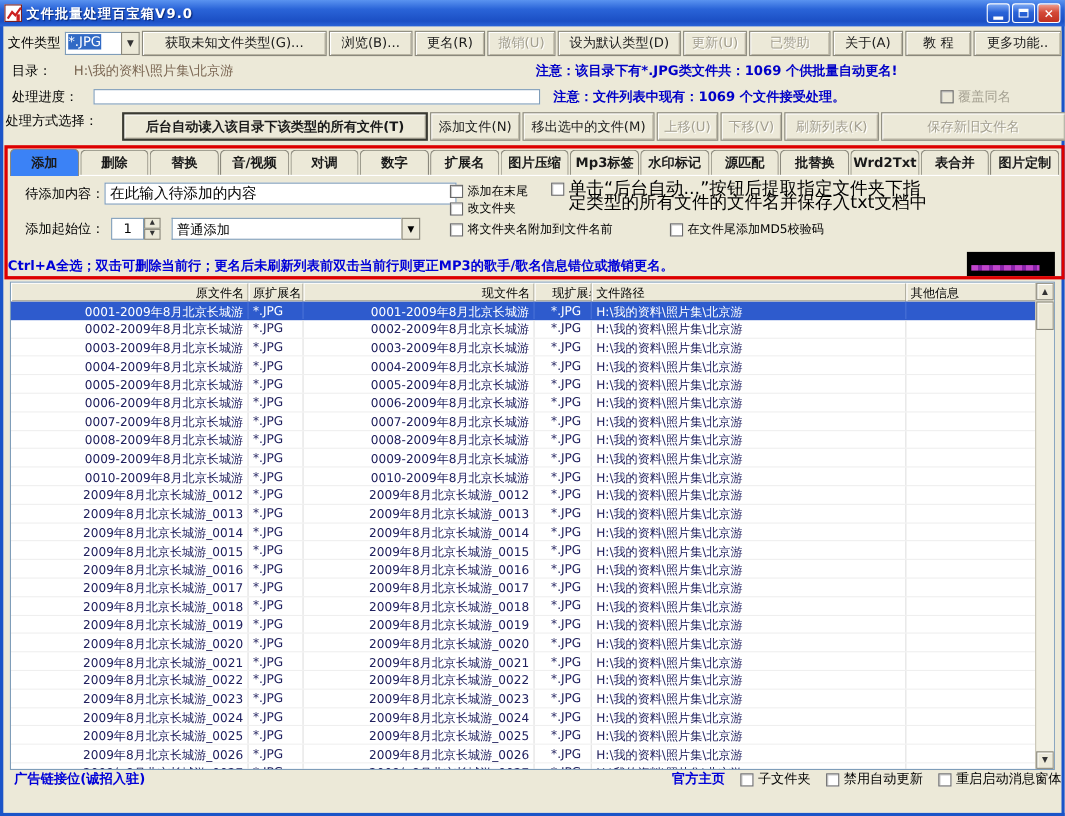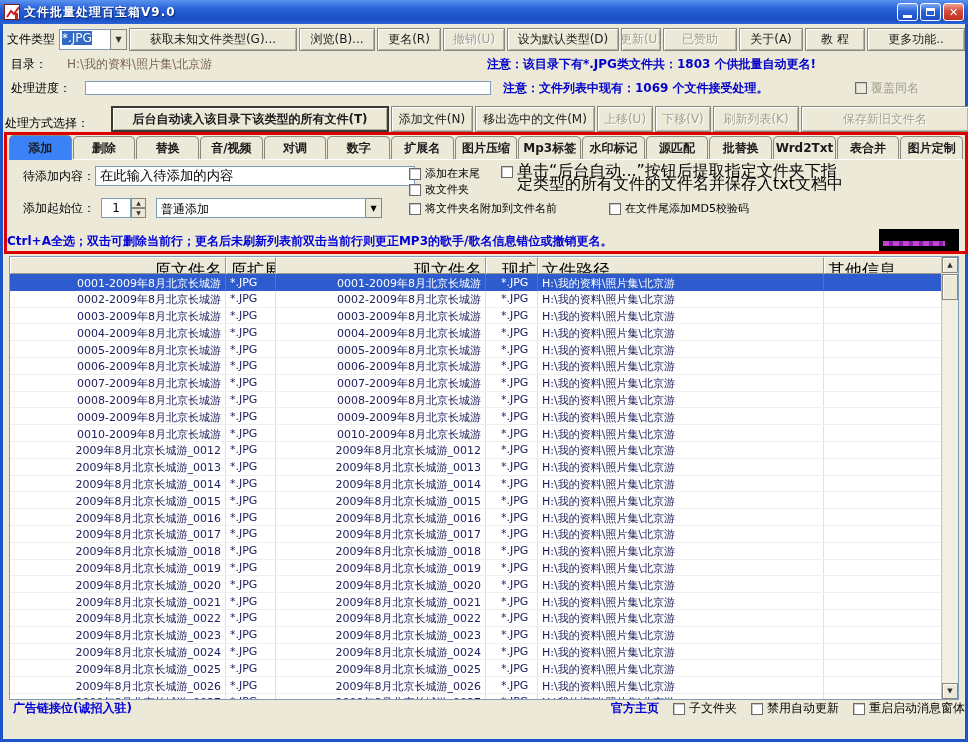--- a/index.html
+++ b/index.html
@@ -36,33 +36,33 @@
   
   .row1 { position:absolute; top:27px; left:4px; width:958px; height:25px; display:flex; align-items:center; gap:2px; }
   .ft-label { margin-right:2px; white-space:nowrap; }
   .combo { display:flex; height:21px; width:68px; }
   .combo .val { flex:1; background:#fff; border:1px solid #7F9DB9; border-right:none; padding:1px 2px; overflow:hidden; }
   .combo .val .hl { background:#316AC5; color:#fff; }
   .combo .drop { width:17px; background:#ECE9D8; border:1px solid #8a887c; display:flex; align-items:center; justify-content:center; font-size:8px; color:#333; }
   .tb-btns { flex:1; display:flex; height:23px; gap:2px; }
   .tb-btns > :nth-child(1){width:168px}.tb-btns > :nth-child(2){width:76px}
   .tb-btns > :nth-child(3){width:64px}.tb-btns > :nth-child(4){width:62px}
-  .tb-btns > :nth-child(5){width:112px}.tb-btns > :nth-child(6){width:40px}
+  .tb-btns > :nth-child(5){width:112px}.tb-btns > :nth-child(6){width:58px}
   .tb-btns > :nth-child(7){width:74px}.tb-btns > :nth-child(8){width:64px}
   .tb-btns > :nth-child(9){width:60px}.tb-btns > :nth-child(10){flex:1}
   .row2 { position:absolute; top:56px; left:8px; width:954px; height:18px; display:flex; }
   .dir-label { width:56px; }
   .dir-value { width:420px; color:#7a6652; }
   .notice { color:#0000C8; font-weight:bold; white-space:nowrap; }
   .row3 { position:absolute; top:77px; left:8px; width:954px; height:22px; display:flex; align-items:center; }
   .prog-label { width:74px; }
   .progress { width:406px; height:14px; }
   .row3 .notice { margin-left:12px; flex:1; }
   .cb-overwrite { width:110px; }
-  .row4 { position:absolute; top:102px; left:2px; width:964px; height:30px; display:flex; align-items:flex-end; gap:2px; }
+  .row4 { position:absolute; top:102px; left:2px; width:964px; height:30px; display:flex; align-items:flex-start; gap:2px; }
   .mode-label { width:104px; font-size:12px; white-space:nowrap; overflow:hidden; }
   .mode-btns { flex:1; display:flex; height:26px; gap:2px; }
   .mode-btns > :nth-child(1){width:278px}.mode-btns > :nth-child(2){width:82px}
   .mode-btns > :nth-child(3){width:120px}.mode-btns > :nth-child(4){width:56px}
   .mode-btns > :nth-child(5){width:56px}.mode-btns > :nth-child(6){width:86px}
   .mode-btns > :nth-child(7){flex:1}
   
   .red-annotation { position:absolute; top:132px; left:1px; width:964px; height:122px;
     border:3px solid #DD0000; z-index:60; pointer-events:none; }
   .tabstrip { position:absolute; top:136px; left:6px; width:954px; height:23px; display:flex; gap:1px; }
@@ -86,21 +86,21 @@
   .tiprow { position:absolute; top:231px; left:4px; width:958px; height:20px; display:flex; align-items:center; }
   .tip { color:#0000D8; font-weight:bold; font-size:12px; white-space:nowrap; overflow:hidden; }
   .ad-box { position:absolute; top:229px; right:6px; width:80px; height:22px; background:#000; z-index:40; }
   .ad-squiggle { position:absolute; left:4px; bottom:5px; width:62px; height:5px;
     background:repeating-linear-gradient(90deg,#c044cc 0 6px,#8822aa 6px 10px); }
   
   .table { position:absolute; top:256px; left:6px; width:950px; height:444px; background:#fff;
     border:1px solid #7F9DB9; overflow:hidden; }
   .thead { display:flex; height:17px; width:933px; }
   .th { background:#ECE9D8; border:1px solid #fff; border-right-color:#9a988a; border-bottom-color:#9a988a;
-    font-size:17px; padding:1px 3px; white-space:nowrap; overflow:hidden; flex:none; }
+    font-size:11px; padding:1px 3px; white-space:nowrap; overflow:hidden; flex:none; }
   .tbody { position:absolute; top:17px; left:0; width:933px; bottom:0; overflow:hidden; }
   .trow { display:flex; height:16.8px; border-bottom:1px solid #efefef; color:#20205e; font-size:11px;justify-content:space-between; }
   .trow.sel { background:#2E5BCD; color:#fff; border-bottom-color:#2E5BCD; }
   .tc { padding:1.5px 4px; white-space:nowrap; overflow:hidden; border-right:1px solid #e0e0e0; flex:none; }
   .trow.sel .tc { border-right-color:#4a72d8; }
   .c0 { width:216px; text-align:right; } .c1 { width:50px; } .c2 { width:210px; text-align:right; }
   .c3 { width:52px;padding-left:15px; } .c4 { width:286px; } .c5 { width:119px; border-right:none; }
   .vscroll { position:absolute; top:0; right:0; width:17px; height:442px; background:#F1EFE2;
     border-left:1px solid #c8c4b4; display:flex; flex-direction:column; }
   .sc-arrow { height:16px; background:#ECE9D8; border:1px solid #8a887c; box-shadow:inset 1px 1px 0 #fff;
@@ -157,21 +157,21 @@
         <div class="btn disabled">已赞助</div>
         <div class="btn">关于(A)</div>
         <div class="btn">教 程</div>
         <div class="btn">更多功能..</div>
       </div>
   </div>
 
   <div class="row2">
     <span class="dir-label">目录：</span>
     <span class="dir-value">H:\我的资料\照片集\北京游</span>
-    <span class="notice">注意：该目录下有*.JPG类文件共：1803 个供批量自动更名!</span>
+    <span class="notice">注意：该目录下有*.JPG类文件共：1069 个供批量自动更名!</span>
   </div>
 
   <div class="row3">
     <span class="prog-label">处理进度：</span>
     <div class="progress sunken"></div>
     <span class="notice">注意：文件列表中现有：1069 个文件接受处理。</span>
     <div class="cb disabled cb-overwrite">
       <span class="cbbox"></span>
       <span>覆盖同名</span>
     </div>

